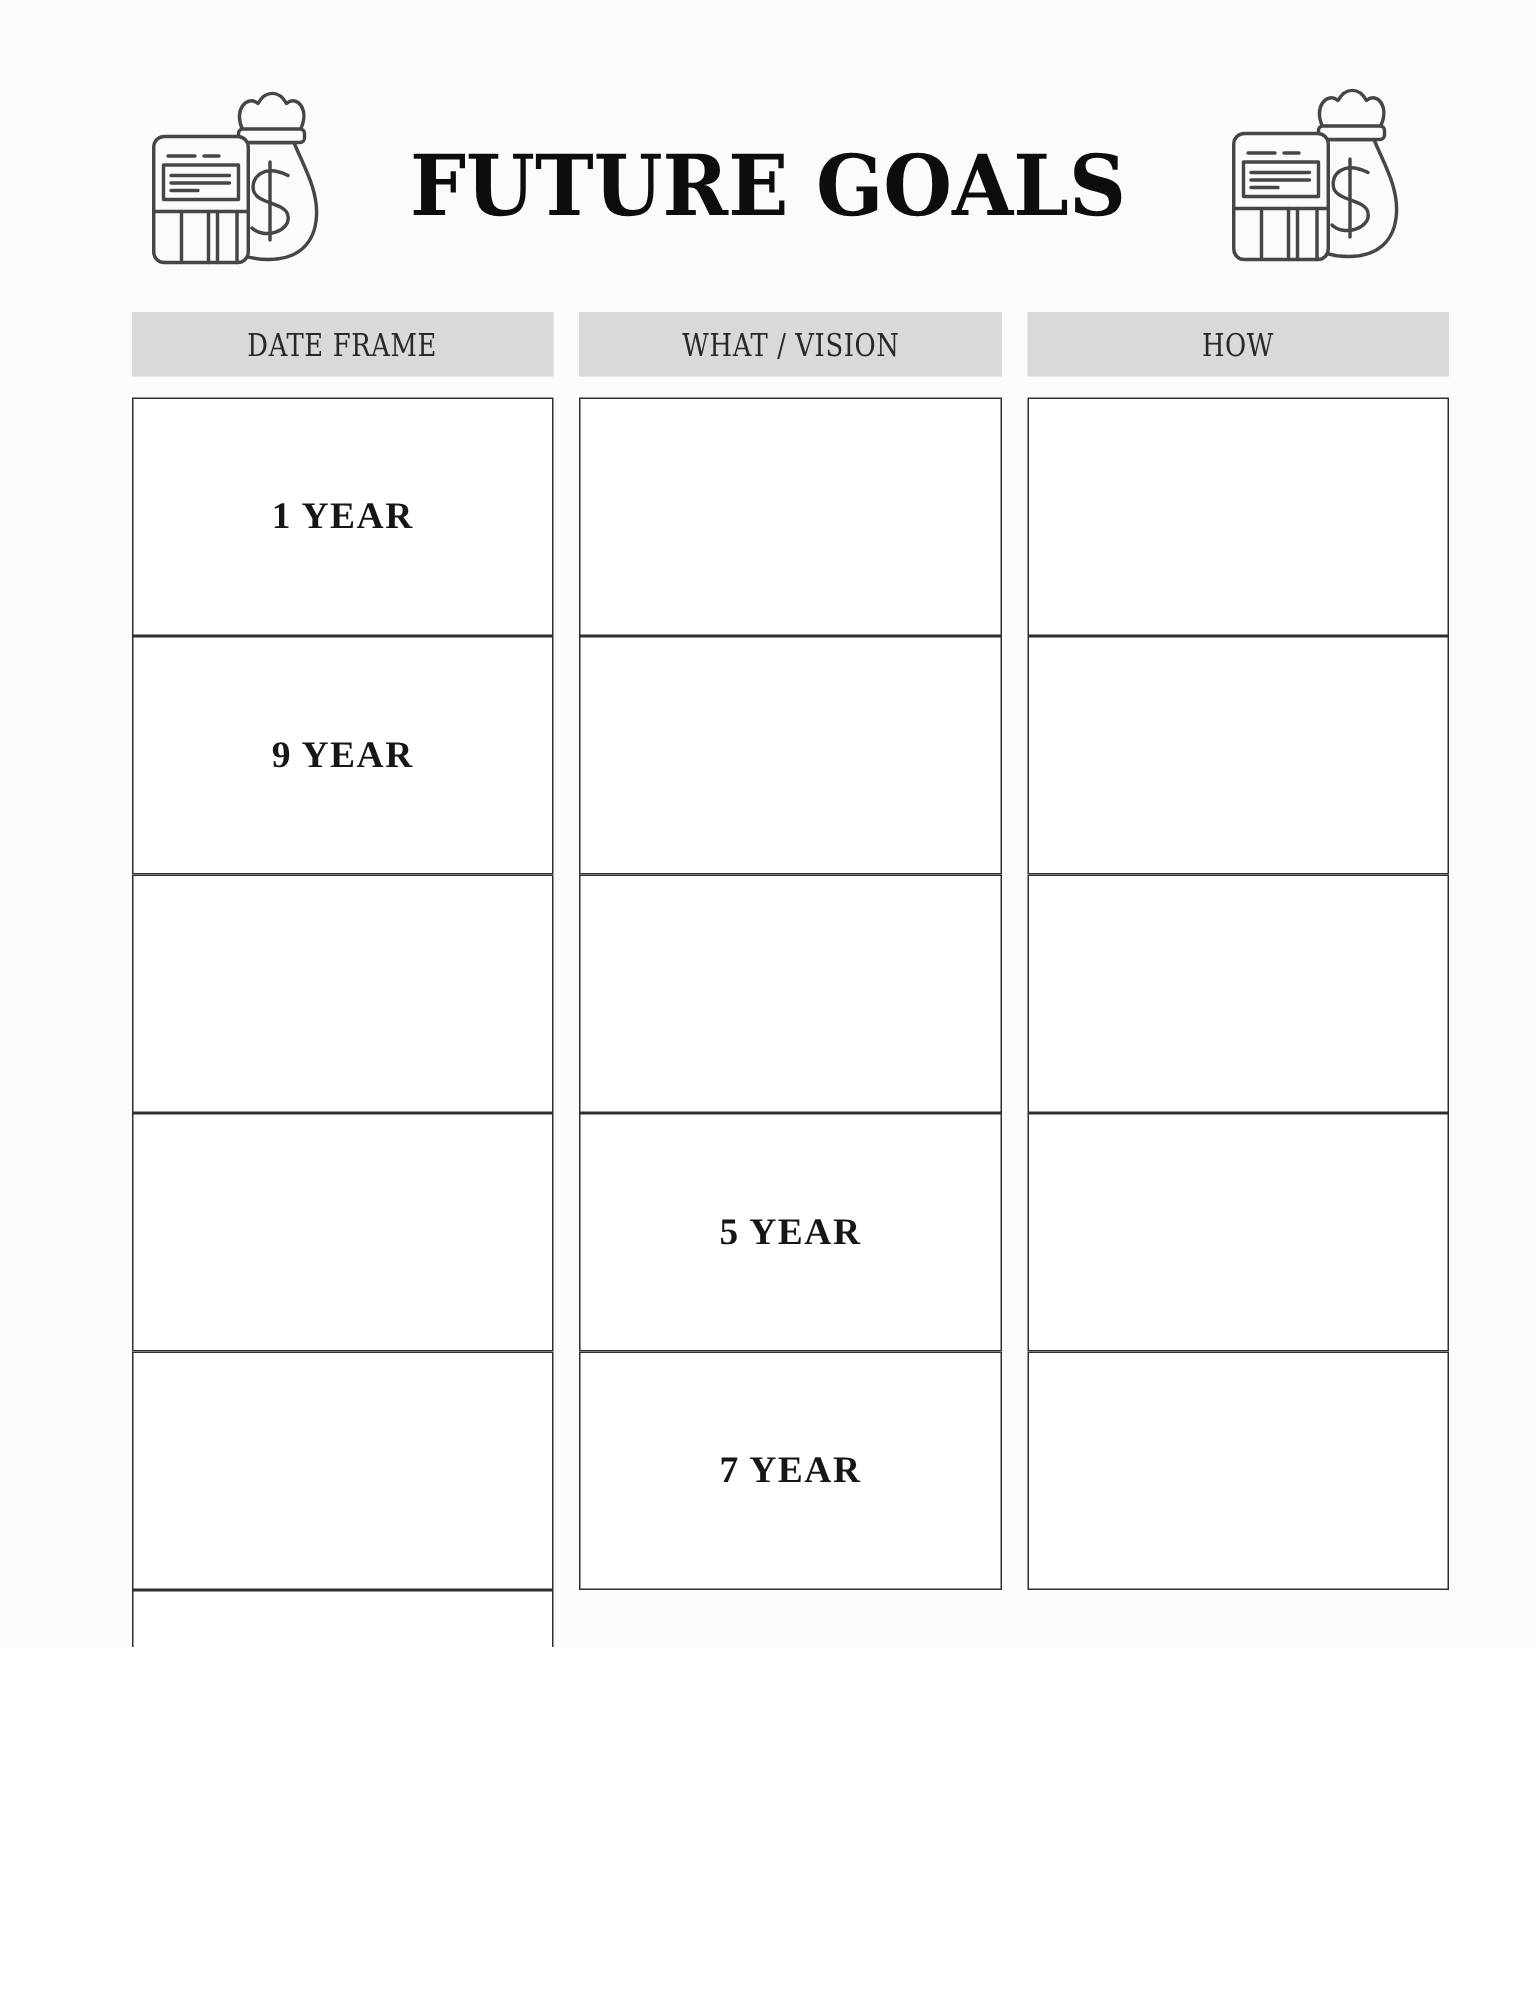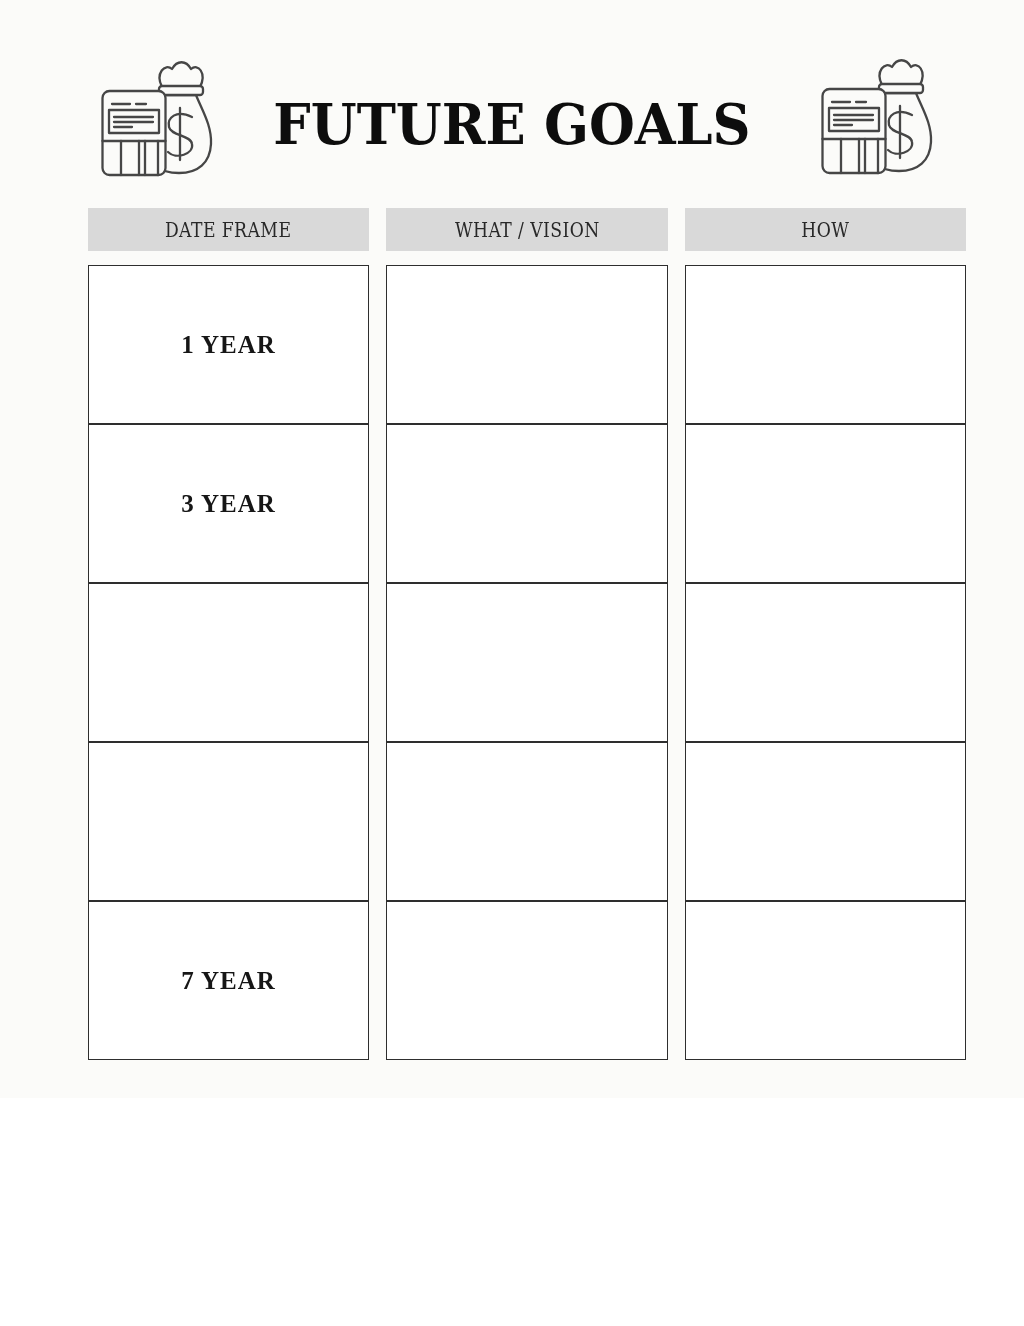--- a/index.html
+++ b/index.html
@@ -137,21 +137,21 @@
         <span>1 YEAR</span>
       </div>
     <div class="cell">
         <span></span>
       </div>
     <div class="cell">
         <span></span>
       </div>
 
     <div class="cell label-cell">
-        <span>3 YEAR</span>
+        <span>9 YEAR</span>
       </div>
     <div class="cell">
         <span></span>
       </div>
     <div class="cell">
         <span></span>
       </div>
 
     <div class="cell">
         <span></span>
@@ -160,20 +160,23 @@
         <span></span>
       </div>
 
     <div class="cell">
         <span></span>
       </div>
     <div class="cell">
         <span></span>
       </div>
 
+    <div class="cell label-cell">
+        <span>5 YEAR</span>
+      </div>
     <div class="cell">
         <span></span>
       </div>
     <div class="cell">
         <span></span>
       </div>
 
     <div class="cell label-cell">
         <span>7 YEAR</span>
       </div>

